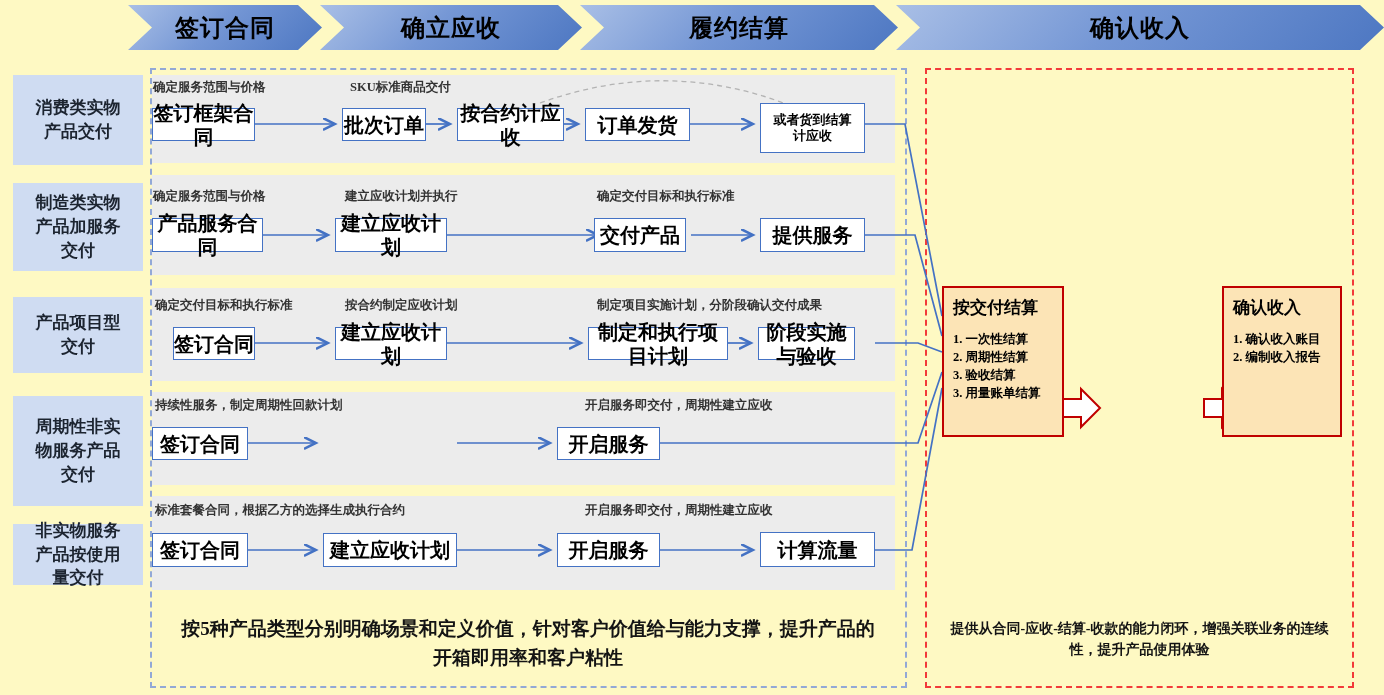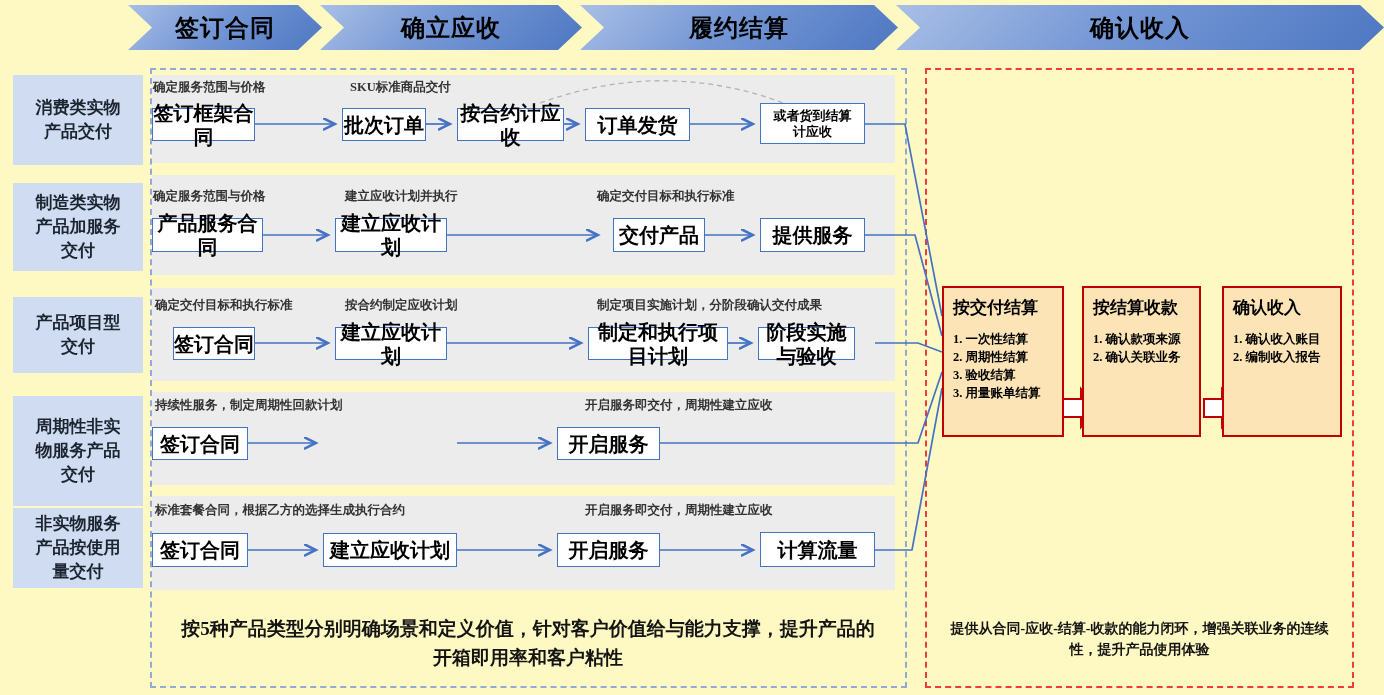--- a/index.html
+++ b/index.html
@@ -58,21 +58,21 @@
   <div class="rowlabel" style="top:75px;height:90px;">消费类实物
 产品交付</div>
   <div class="rowlabel" style="top:183px;height:88px;">制造类实物
 产品加服务
 交付</div>
   <div class="rowlabel" style="top:297px;height:76px;">产品项目型
 交付</div>
   <div class="rowlabel" style="top:396px;height:110px;">周期性非实
 物服务产品
 交付</div>
-  <div class="rowlabel" style="top:508px;height:80px;">非实物服务
+  <div class="rowlabel" style="top:524px;height:61px;">非实物服务
 产品按使用
 量交付</div>
 
   <svg id="wires" width="1384" height="695">
     <defs>
       <marker id="arr" markerWidth="9" markerHeight="9" refX="6.5" refY="3.5" orient="auto">
         <path d="M0,0 L7,3.5 L0,7" fill="none" stroke="#4472c4" stroke-width="1.5"></path>
       </marker>
     </defs>
     <g stroke="#4472c4" stroke-width="1.7" fill="none">
@@ -111,29 +111,29 @@
       <polygon points="1204,399 1222,399 1222,389 1241,408 1222,427 1222,417 1204,417"></polygon>
     </g>
   </svg>
 
   <div class="ann" style="left:153px;top:79px;">确定服务范围与价格</div>
   <div class="ann" style="left:350px;top:79px;">SKU标准商品交付</div>
   <div class="fbox" style="left:152px;top:108px;width:103px;height:33px;">签订框架合同</div>
   <div class="fbox" style="left:342px;top:108px;width:84px;height:33px;">批次订单</div>
   <div class="fbox" style="left:457px;top:108px;width:107px;height:33px;">按合约计应收</div>
   <div class="fbox" style="left:585px;top:108px;width:105px;height:33px;">订单发货</div>
-  <div class="fbox" style="left:760px;top:103px;width:105px;height:41px;font-size:13px;">或者货到结算
+  <div class="fbox" style="left:760px;top:103px;width:105px;height:50px;font-size:13px;">或者货到结算
 计应收</div>
 
   <div class="ann" style="left:153px;top:188px;">确定服务范围与价格</div>
   <div class="ann" style="left:345px;top:188px;">建立应收计划并执行</div>
   <div class="ann" style="left:597px;top:188px;">确定交付目标和执行标准</div>
   <div class="fbox" style="left:152px;top:218px;width:111px;height:34px;">产品服务合同</div>
   <div class="fbox" style="left:335px;top:218px;width:112px;height:34px;">建立应收计划</div>
-  <div class="fbox" style="left:613px;top:218px;width:92px;height:34px;">交付产品</div>
+  <div class="fbox" style="left:594px;top:218px;width:92px;height:34px;">交付产品</div>
   <div class="fbox" style="left:760px;top:218px;width:105px;height:34px;">提供服务</div>
 
   <div class="ann" style="left:155px;top:297px;">确定交付目标和执行标准</div>
   <div class="ann" style="left:345px;top:297px;">按合约制定应收计划</div>
   <div class="ann" style="left:597px;top:297px;">制定项目实施计划，分阶段确认交付成果</div>
   <div class="fbox" style="left:173px;top:327px;width:82px;height:33px;">签订合同</div>
   <div class="fbox" style="left:335px;top:327px;width:112px;height:33px;">建立应收计划</div>
   <div class="fbox" style="left:588px;top:327px;width:140px;height:33px;">制定和执行项目计划</div>
   <div class="fbox" style="left:758px;top:327px;width:97px;height:33px;">阶段实施与验收</div>
 
@@ -149,25 +149,20 @@
   <div class="fbox" style="left:557px;top:533px;width:103px;height:34px;">开启服务</div>
   <div class="fbox" style="left:760px;top:532px;width:115px;height:35px;">计算流量</div>
 
   <div class="ybox" style="left:942px;top:286px;width:122px;height:151px;">
     <div class="t">按交付结算</div>
     <div class="it">1. 一次性结算</div>
     <div class="it">2. 周期性结算</div>
     <div class="it">3. 验收结算</div>
     <div class="it">3. 用量账单结算</div>
   </div>
-  <div class="ybox" style="left:1082px;top:286px;width:119px;height:151px;">
-    <div class="t">按结算收款</div>
-    <div class="it">1. 确认款项来源</div>
-    <div class="it">2. 确认关联业务</div>
-  </div>
   <div class="ybox" style="left:1222px;top:286px;width:120px;height:151px;">
     <div class="t">确认收入</div>
     <div class="it">1. 确认收入账目</div>
     <div class="it">2. 编制收入报告</div>
   </div>
 
   <div class="cap" style="left:178px;top:615px;width:700px;font-size:19px;">按5种产品类型分别明确场景和定义价值，针对客户价值给与能力支撑，提升产品的开箱即用率和客户粘性</div>
   <div class="cap" style="left:937px;top:618px;width:405px;font-size:14px;">提供从合同-应收-结算-收款的能力闭环，增强关联业务的连续性，提升产品使用体验</div>
 
 </div>

